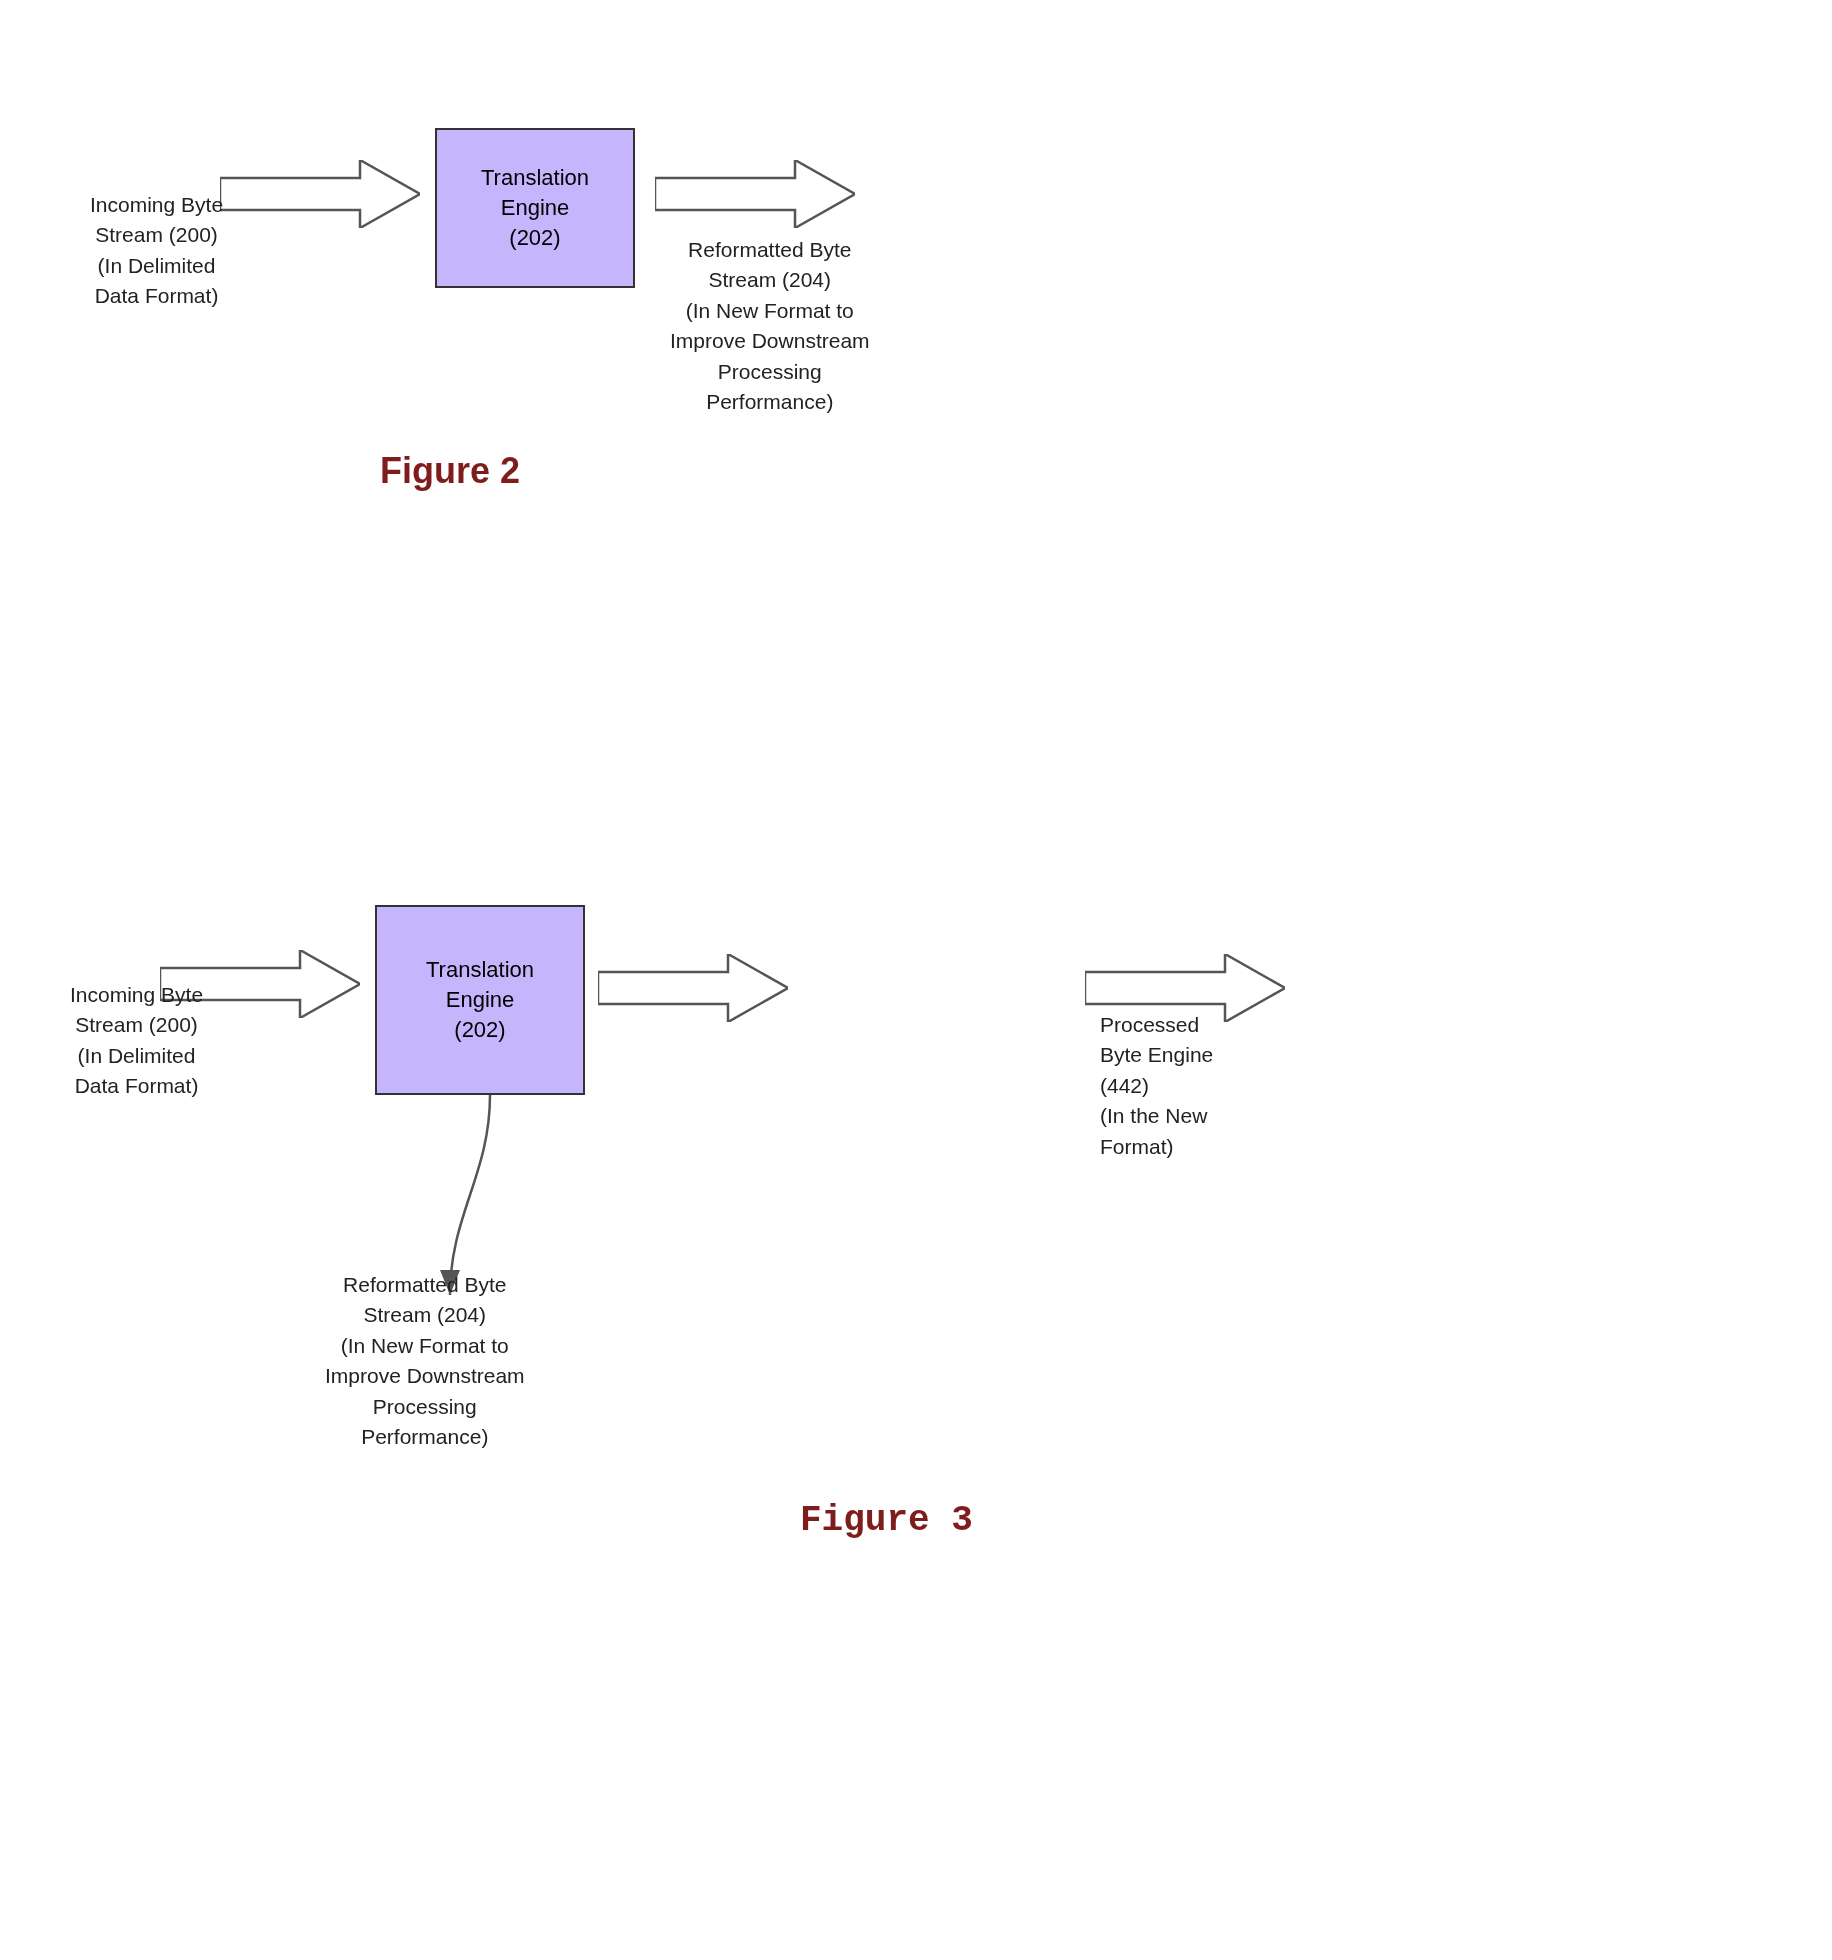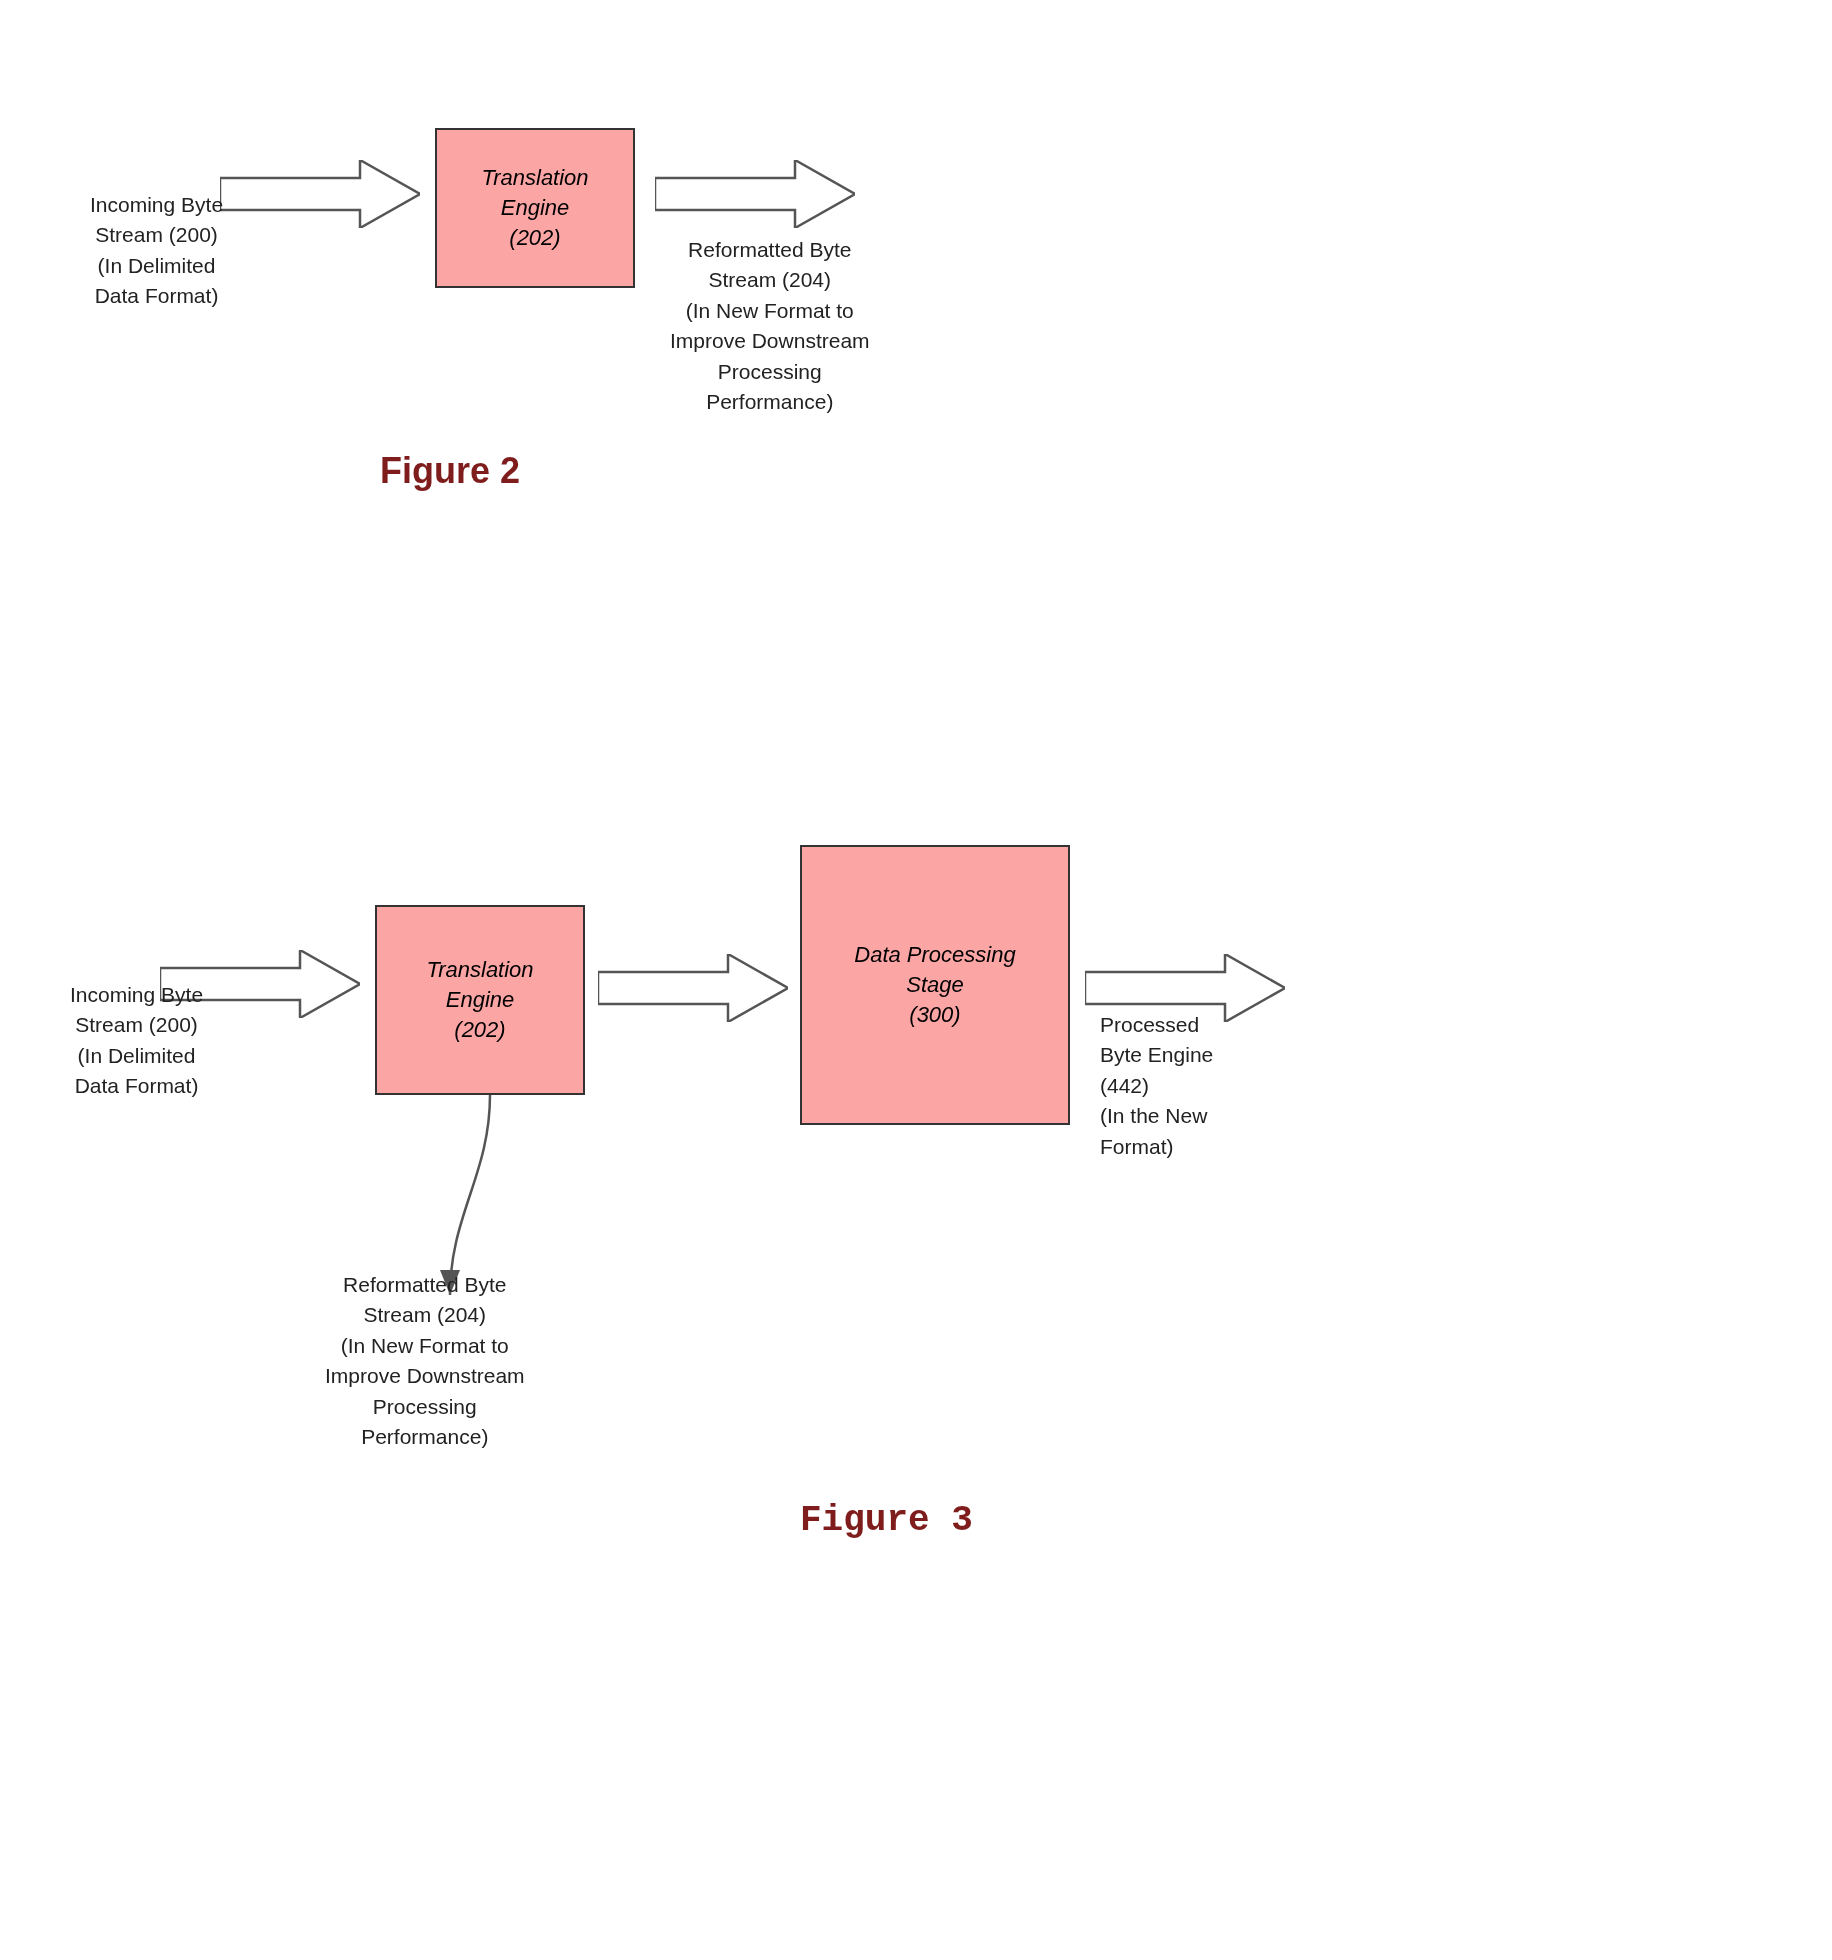--- a/index.html
+++ b/index.html
@@ -29,24 +29,23 @@
     }
 
     
     .box {
       position: absolute;
       border: 2px solid #333;
       display: flex;
       align-items: center;
       justify-content: center;
       text-align: center;
-      background: #fca5a5;
+      background: #c4b5fd;
       font-size: 22px;
       line-height: 1.35;
-      font-style: italic;
     }
 
     .figure-title {
       position: absolute;
       font-size: 36px;
       font-weight: bold;
       color: #7f1d1d;
       text-align: center;
     }
 
@@ -131,27 +130,20 @@
         <span>(202)</span>
       </span>
     </div>
 
     <div style="position:absolute; left:548px; top:254px;">
       <svg width="190" height="68" viewBox="0 0 190 68">
         <polygon points="0,18 130,18 130,0 190,34 130,68 130,50 0,50" fill="white" stroke="#555" stroke-width="2.5"></polygon>
       </svg>
     </div>
 
-    <div class="box" style="left:750px; top:145px; width:270px; height:280px; font-size:22px;">
-      <span style="text-align:center;">
-        <span>Data Processing</span><br>
-        <span>Stage</span><br>
-        <span>(300)</span>
-      </span>
-    </div>
 
     <div style="position:absolute; left:1035px; top:254px;">
       <svg width="200" height="68" viewBox="0 0 200 68">
         <polygon points="0,18 140,18 140,0 200,34 140,68 140,50 0,50" fill="white" stroke="#555" stroke-width="2.5"></polygon>
       </svg>
     </div>
 
     <div style="position:absolute; left:1050px; top:310px; text-align:left; font-size:21px; line-height:1.45; color:#222;">
       <span>Processed</span><br>
       <span>Byte Engine</span><br>

